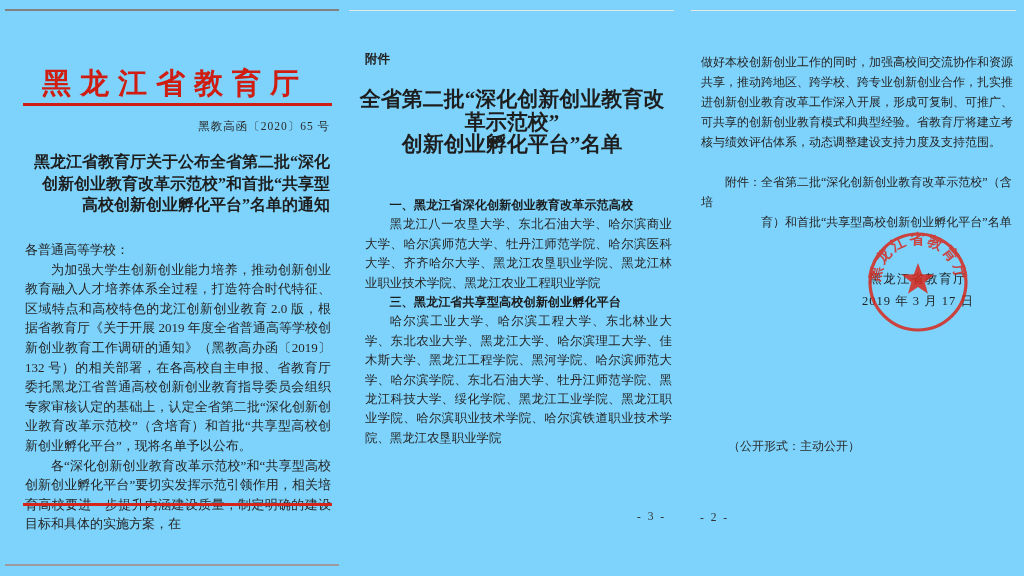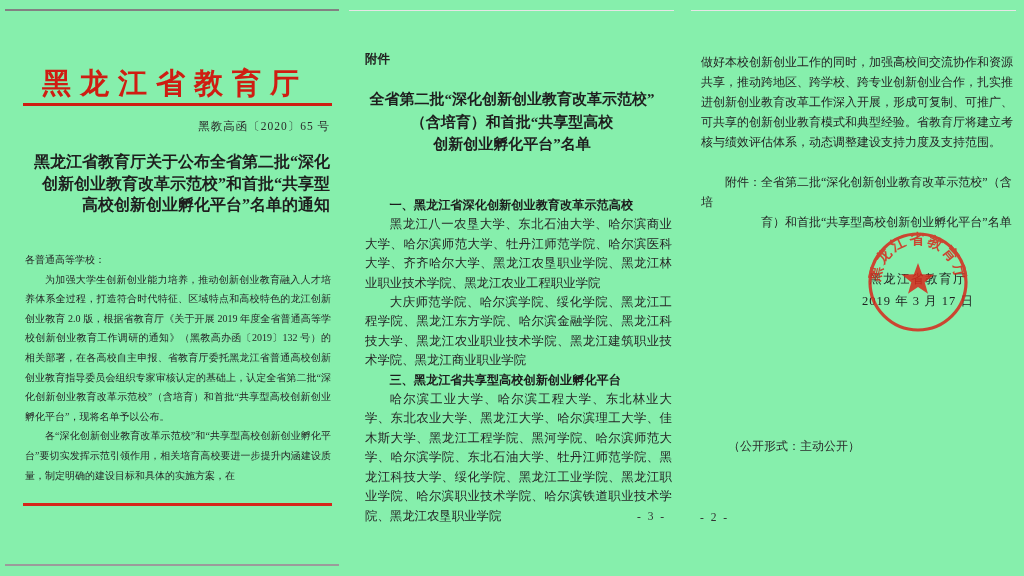--- a/index.html
+++ b/index.html
@@ -6,21 +6,21 @@
   html, body { background: #ffffff; }
   .canvas {
     position: relative;
     width: 1024px;
     height: 576px;
     background: #fdfdfd;
     overflow: hidden;
     font-family: "Liberation Serif", "DejaVu Serif", serif;
     color: #262626;
   }
-  .page { position: absolute; top: 0; height: 576px; background: #86efac; }
+  .page { position: absolute; top: 0; height: 576px; background: #7dd3fc; }
   .page1 { left: 0;   width: 341px; }
   .page2 { left: 341px; width: 342px; }
   .page3 { left: 683px; width: 341px; }
 
   .edge { position: absolute; }
   .edge.top-dark    { top: 9px;  left: 5px;  width: 334px; height: 2px; background: #828282; }
   .edge.bottom-dark { top: 564px; left: 5px; width: 334px; height: 2px; background: #9b9b9b; }
   .edge.top-light   { top: 10px; left: 8px;  width: 325px; height: 1px; background: #e6e6e6; }
 
   
@@ -29,31 +29,31 @@
     text-align: center; color: #cf1d12; font-weight: bold;
     font-size: 29px; letter-spacing: 9px; text-indent: 9px;
     font-family: "Liberation Serif", "DejaVu Serif", serif;
   }
   .red-rule-top { position: absolute; top: 103px; left: 23px; width: 309px; height: 3px; background: #cf1d12; }
   .doc-no { position: absolute; top: 119px; right: 11px; font-size: 11.5px; color: #2a2a2a; letter-spacing: 1px; text-align: center; }
   .notice-title {
     position: absolute; top: 151px; left: 12px; width: 318px;
     text-align: right; font-weight: bold; font-size: 16px; line-height: 21.5px; color: #1e1e1e;
   }
-  .p1-flow { position: absolute; top: 250px; left: 25px; width: 306px; font-size: 10px; line-height: 19.6px; }
+  .p1-flow { position: absolute; top: 240px; left: 25px; width: 306px; font-size: 13px; line-height: 19.6px; }
   .salutation { text-align: left; }
   .body-para { text-align: justify; text-indent: 2em; }
   .red-rule-bottom { position: absolute; top: 503px; left: 23px; width: 309px; height: 3px; background: #d6251a; }
 
   
   .attach-label { position: absolute; top: 51px; left: 24px; font-size: 12.5px; font-weight: bold;
                   font-family: "Liberation Sans", "DejaVu Sans", sans-serif; color: #222; }
   .attach-title {
     position: absolute; top: 88px; left: 16px; width: 310px;
-    text-align: center; font-weight: bold; font-size: 15px; line-height: 22.5px; color: #1e1e1e;
+    text-align: center; font-weight: bold; font-size: 21px; line-height: 22.5px; color: #1e1e1e;
   }
   .p2-flow { position: absolute; top: 168px; left: 24px; width: 307px; font-size: 12.4px; line-height: 19.4px; margin-top: 28px; }
   .section-heading {
     text-indent: 2em; font-weight: bold; color: #1c1c1c;
     font-family: "Liberation Sans", "DejaVu Sans", sans-serif; font-size: 12.2px;
   }
   .section-body { text-align: justify; text-indent: 2em; }
   .page-num { position: absolute; font-size: 11.5px; color: #333; letter-spacing: 2px; }
   .pn-3 { top: 510px; left: 296px; }
   .pn-2 { top: 511px; left: 17px; }
@@ -95,27 +95,25 @@
     </div>
     <div class="red-rule-bottom"></div>
     <div class="edge bottom-dark"></div>
   </section>
 
   <section class="page page2">
     <div class="edge top-light"></div>
     <div class="attach-label">附件</div>
     <h2 class="attach-title">
       <div>全省第二批“深化创新创业教育改革示范校”</div>
-      <div>（含培育）和首批“共享型高校</div>
       <div>创新创业孵化平台”名单</div>
     </h2>
     <div class="p2-flow">
       <div class="section-heading">一、黑龙江省深化创新创业教育改革示范高校</div>
       <p class="section-body">黑龙江八一农垦大学、东北石油大学、哈尔滨商业大学、哈尔滨师范大学、牡丹江师范学院、哈尔滨医科大学、齐齐哈尔大学、黑龙江农垦职业学院、黑龙江林业职业技术学院、黑龙江农业工程职业学院</p>
-      <p class="section-body">大庆师范学院、哈尔滨学院、绥化学院、黑龙江工程学院、黑龙江东方学院、哈尔滨金融学院、黑龙江科技大学、黑龙江农业职业技术学院、黑龙江建筑职业技术学院、黑龙江商业职业学院</p>
       <div class="section-heading">三、黑龙江省共享型高校创新创业孵化平台</div>
       <p class="section-body">哈尔滨工业大学、哈尔滨工程大学、东北林业大学、东北农业大学、黑龙江大学、哈尔滨理工大学、佳木斯大学、黑龙江工程学院、黑河学院、哈尔滨师范大学、哈尔滨学院、东北石油大学、牡丹江师范学院、黑龙江科技大学、绥化学院、黑龙江工业学院、黑龙江职业学院、哈尔滨职业技术学院、哈尔滨铁道职业技术学院、黑龙江农垦职业学院</p>
     </div>
     <div class="page-num pn-3">- 3 -</div>
   </section>
 
   <section class="page page3">
     <div class="edge top-light"></div>
     <p class="p3-para">做好本校创新创业工作的同时，加强高校间交流协作和资源共享，推动跨地区、跨学校、跨专业创新创业合作，扎实推进创新创业教育改革工作深入开展，形成可复制、可推广、可共享的创新创业教育模式和典型经验。省教育厅将建立考核与绩效评估体系，动态调整建设支持力度及支持范围。</p>
     <div class="attach-note">

